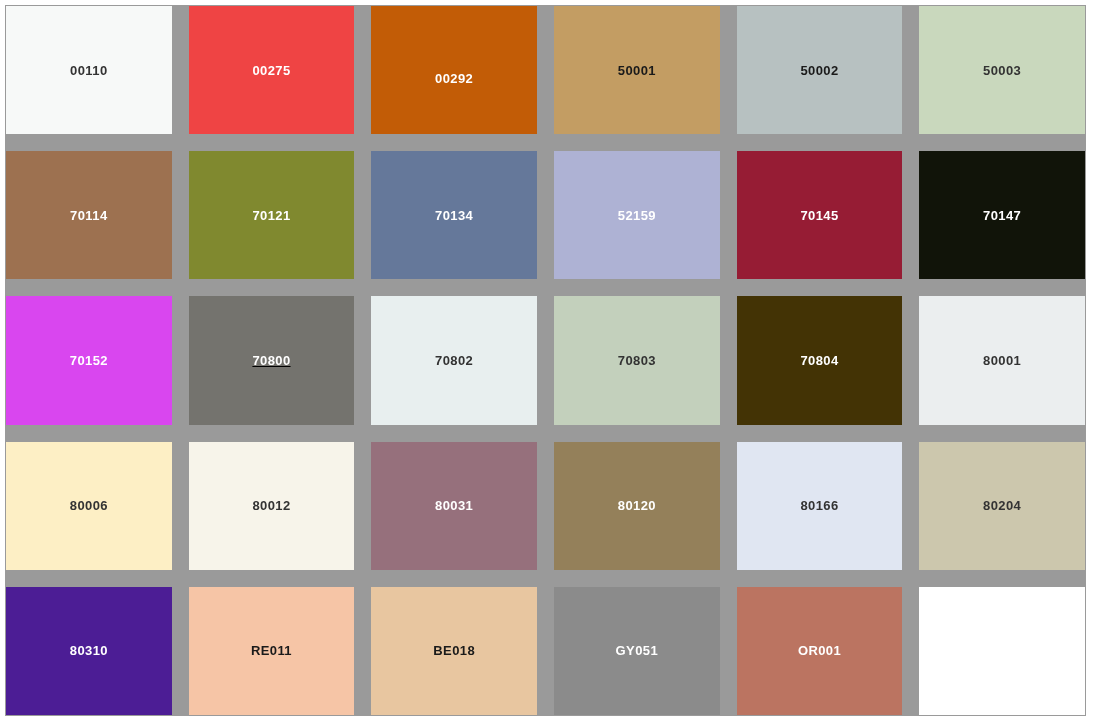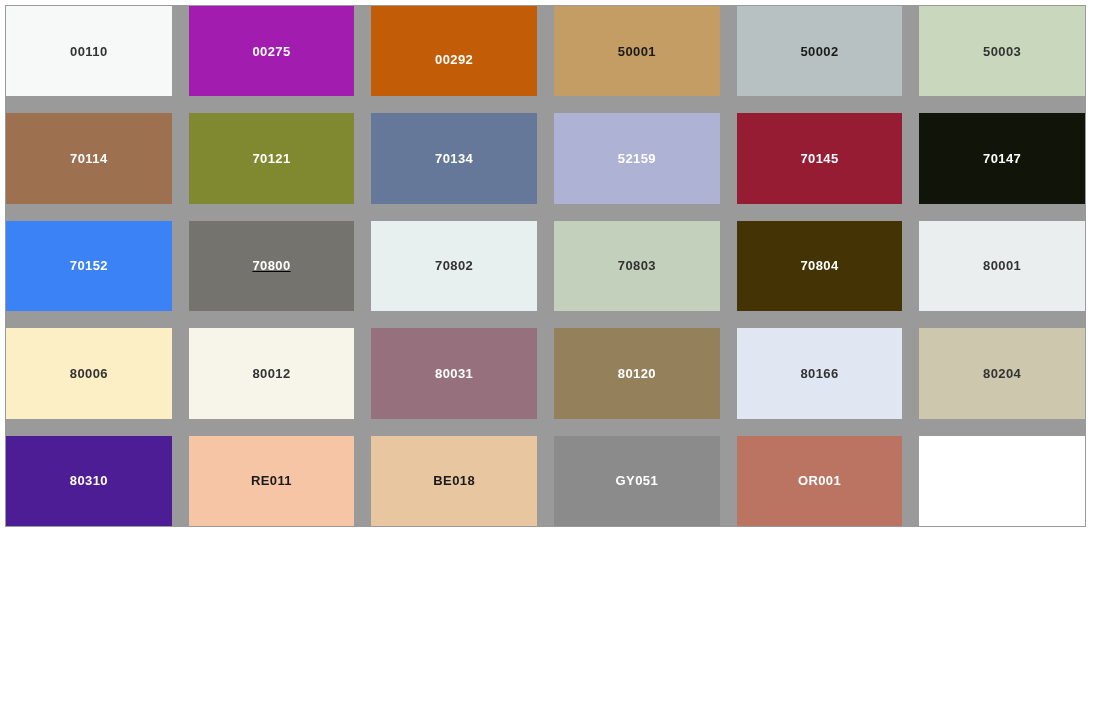--- a/index.html
+++ b/index.html
@@ -12,21 +12,21 @@
   }
   body {
     font-family: "Liberation Sans", sans-serif;
   }
 
   #swatch-grid {
     position: absolute;
     left: 5px;
     top: 5px;
     width: 1081px;
-    height: 522px;
+    height: 711px;
     display: grid;
     grid-template-columns: repeat(6, 1fr);
     grid-template-rows: repeat(5, 1fr);
     gap: 17px;
     background: #9a9a9a;
     border: 1px solid #9a9a9a;
     box-sizing: border-box;
   }
 
   .swatch {
@@ -52,21 +52,21 @@
     background: #ffffff !important;
   }
 </style>
 </head>
 <body>
 
 <div id="swatch-grid" style="background: rgb(154, 154, 154); border-color: rgb(154, 154, 154); grid-template-columns: repeat(6, 1fr); grid-template-rows: repeat(5, 1fr);">
     <div class="swatch" style="background: rgb(247, 249, 248);">
       <span class="swatch-label" style="color: rgb(51, 51, 51);">00110</span>
     </div>
-    <div class="swatch" style="background: #a21caf;">
+    <div class="swatch" style="background: #ef4444;">
       <span class="swatch-label" style="color: rgb(255, 255, 255);">00275</span>
     </div>
     <div class="swatch" style="background: rgb(194, 92, 6);">
       <span class="swatch-label" style="color: rgb(255, 255, 255); margin-top: 16px;">00292</span>
     </div>
     <div class="swatch" style="background: rgb(195, 157, 99);">
       <span class="swatch-label" style="color: rgb(26, 26, 26);">50001</span>
     </div>
     <div class="swatch" style="background: rgb(183, 193, 193);">
       <span class="swatch-label" style="color: rgb(26, 26, 26);">50002</span>
@@ -85,21 +85,21 @@
     </div>
     <div class="swatch" style="background: rgb(174, 178, 212);">
       <span class="swatch-label" style="color: rgb(255, 255, 255);">52159</span>
     </div>
     <div class="swatch" style="background: rgb(150, 28, 52);">
       <span class="swatch-label" style="color: rgb(255, 255, 255);">70145</span>
     </div>
     <div class="swatch" style="background: rgb(17, 20, 9);">
       <span class="swatch-label" style="color: rgb(255, 255, 255);">70147</span>
     </div>
-    <div class="swatch" style="background: #3b82f6;">
+    <div class="swatch" style="background: #d946ef;">
       <span class="swatch-label" style="color: rgb(255, 255, 255);">70152</span>
     </div>
     <div class="swatch" style="background: rgb(116, 115, 110); text-decoration: underline;">
       <span class="swatch-label" style="color: rgb(255, 255, 255);">70800</span>
     </div>
     <div class="swatch" style="background: rgb(232, 239, 239);">
       <span class="swatch-label" style="color: rgb(51, 51, 51);">70802</span>
     </div>
     <div class="swatch" style="background: rgb(195, 208, 188);">
       <span class="swatch-label" style="color: rgb(51, 51, 51);">70803</span>

